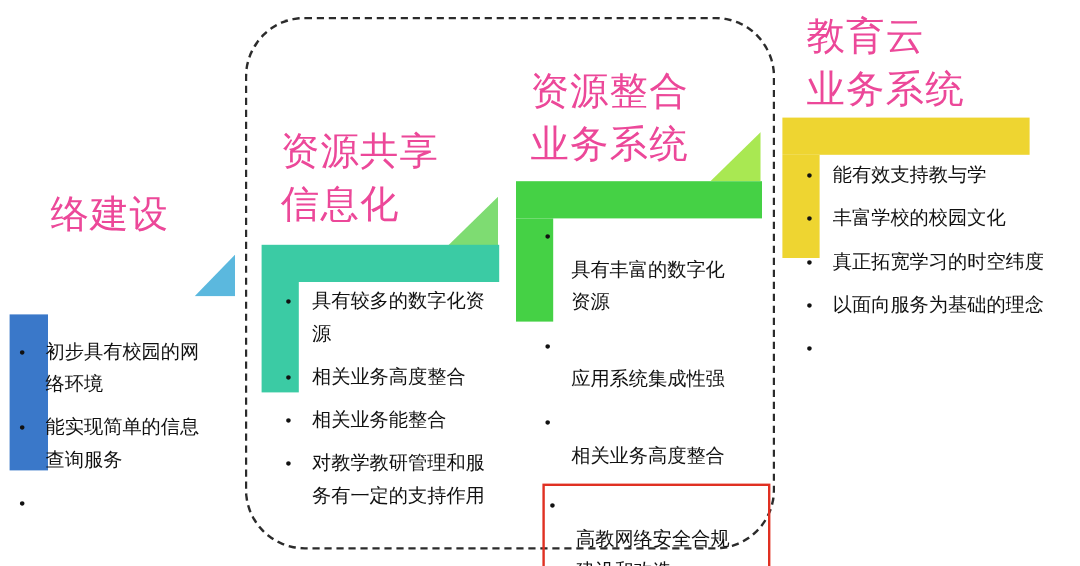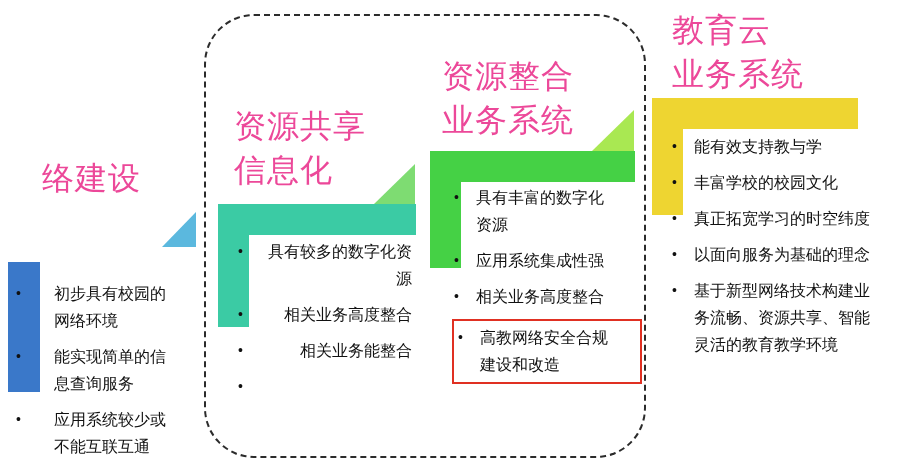--- a/index.html
+++ b/index.html
@@ -17,37 +17,37 @@
   .bullets{position:absolute;list-style:none;margin:0;padding:0;font-size:16px;line-height:27px;}
   .bullets li{display:flex;margin:0 0 9px 0;}
   .dot{width:22px;flex-shrink:0;font-size:14px;text-align:left;padding-left:2px;}
   .txt{display:block;}
 
   
   .s1-title{left:42px;top:156px;}
   .s1-tri{left:162px;top:212px;width:34px;height:35px;}
   .s1-vbar{left:8px;top:262px;width:32px;height:130px;}
   .s1-bullets{left:14px;top:280px;width:158px;}
-  .s1-bullets .txt{width:132px;margin-left:16px;}
+  .s1-bullets .txt{width:132px;}
 
   
   .s2-title{left:234px;top:104px;}
   .s2-hbar{left:218px;top:204px;width:198px;height:31px;}
   .s2-tri{left:373px;top:164px;width:42px;height:41px;}
   .s2-vbar{left:218px;top:235px;width:31px;height:92px;}
   .s2-bullets{left:236px;top:238px;width:176px;}
-  .s2-bullets .txt{width:152px;text-align:right;}
+  .s2-bullets .txt{width:152px;}
 
   
   .s3-title{left:442px;top:54px;}
   .s3-hbar{left:430px;top:151px;width:205px;height:31px;}
   .s3-tri{left:592px;top:110px;width:42px;height:41px;}
   .s3-vbar{left:430px;top:182px;width:31px;height:86px;}
   .s3-bullets{left:452px;top:184px;width:156px;}
-  .s3-bullets .txt{width:132px;}
+  .s3-bullets .txt{width:132px;margin-top:28px;}
   .red-box{
     border:2px solid #e03022;box-sizing:border-box;width:190px;
     padding:3px 4px 4px 2px;margin:-3px 0 6px -4px;
   }
 
   
   .s4-title{left:672px;top:8px;}
   .s4-hbar{left:652px;top:98px;width:206px;height:31px;}
   .s4-vbar{left:652px;top:129px;width:31px;height:86px;}
   .s4-bullets{left:670px;top:133px;width:210px;}
@@ -69,21 +69,20 @@
     <li>
       <span class="dot">•</span>
       <span class="txt">初步具有校园的网络环境</span>
     </li>
     <li>
       <span class="dot">•</span>
       <span class="txt">能实现简单的信息查询服务</span>
     </li>
     <li>
       <span class="dot">•</span>
-      <span class="txt">应用系统较少或不能互联互通</span>
     </li>
   </ul>
 
   <div class="title s2-title">
     <div>资源共享</div>
     <div>信息化</div>
   </div>
   <div class="tri s2-tri" style="background-color: rgb(126, 220, 114);"></div>
   <div class="hbar s2-hbar" style="background-color: rgb(59, 203, 164);"></div>
   <div class="vbar s2-vbar" style="background-color: rgb(59, 203, 164);"></div>
@@ -95,20 +94,21 @@
     <li>
       <span class="dot">•</span>
       <span class="txt">相关业务高度整合</span>
     </li>
     <li>
       <span class="dot">•</span>
       <span class="txt">相关业务能整合</span>
     </li>
     <li>
       <span class="dot">•</span>
+      <span class="txt">对教学教研管理和服务有一定的支持作用</span>
     </li>
   </ul>
 
   <div class="title s3-title">
     <div>资源整合</div>
     <div>业务系统</div>
   </div>
   <div class="tri s3-tri" style="background-color: rgb(169, 232, 82);"></div>
   <div class="hbar s3-hbar" style="background-color: rgb(69, 209, 69);"></div>
   <div class="vbar s3-vbar" style="background-color: rgb(69, 209, 69);"></div>
@@ -149,17 +149,16 @@
     <li>
       <span class="dot">•</span>
       <span class="txt">真正拓宽学习的时空纬度</span>
     </li>
     <li>
       <span class="dot">•</span>
       <span class="txt">以面向服务为基础的理念</span>
     </li>
     <li>
       <span class="dot">•</span>
-      <span class="txt">基于新型网络技术构建业务流畅、资源共享、智能灵活的教育教学环境</span>
     </li>
   </ul>
 
 </div>
 
 </body></html>

